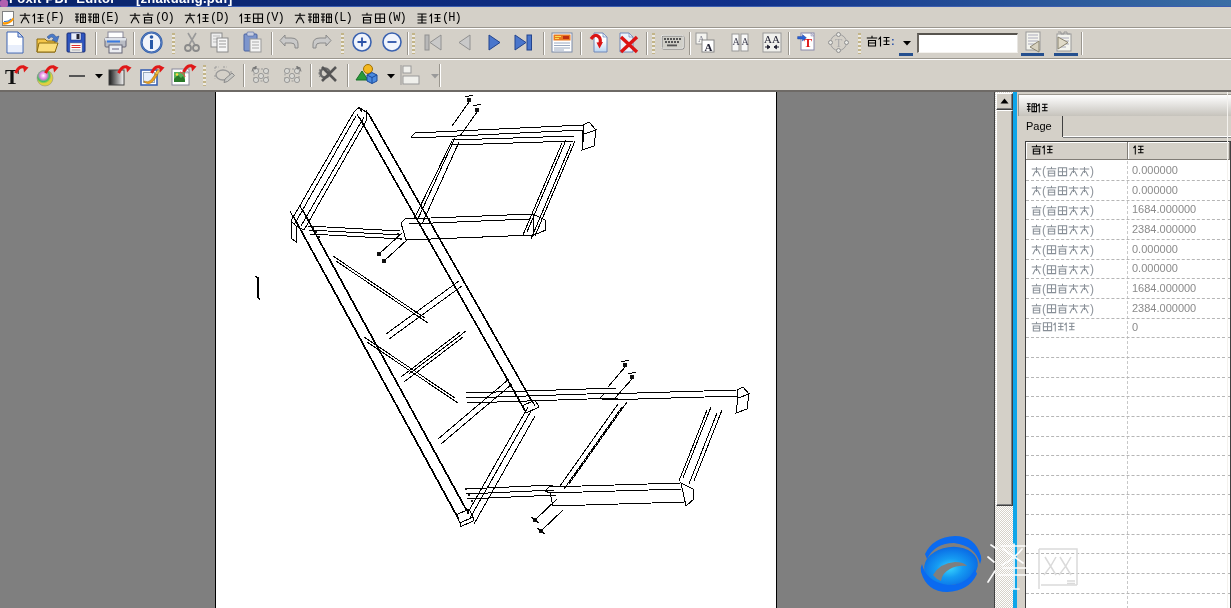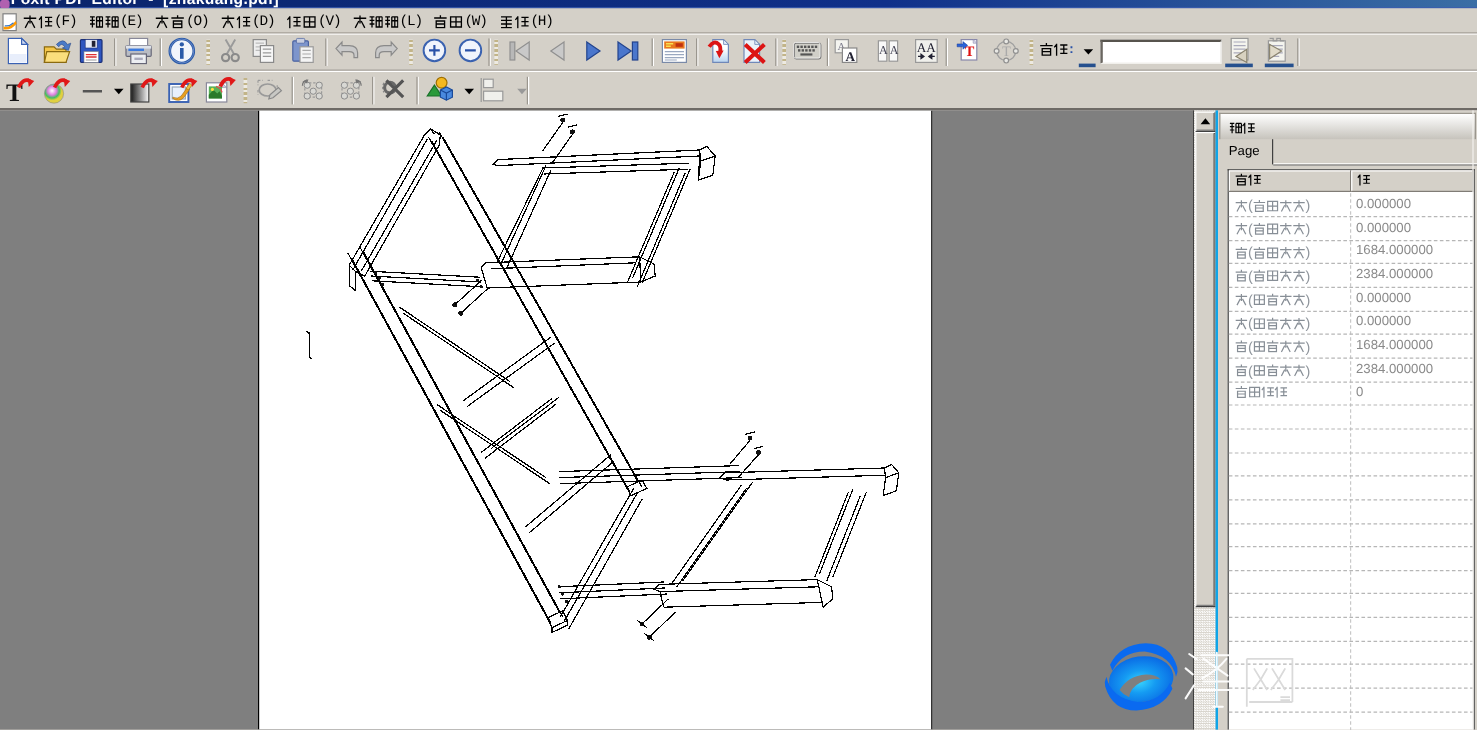--- a/index.html
+++ b/index.html
@@ -23,21 +23,21 @@
 .grip{position:absolute;top:4px;height:21px;width:3px;background:repeating-linear-gradient(to bottom,#c2b488 0 2px,#edeae2 2px 4px)}
 
 #canvas{left:0;top:92px;width:994px;height:516px;background:#7f7f7f;overflow:hidden}
 #page{position:absolute;left:215px;top:0;width:562px;height:516px;background:#fff;border-left:1px solid #000;border-right:1px solid #000}
 
 #sb{left:994px;top:92px;width:19px;height:516px;background:repeating-conic-gradient(#fff 0% 25%,#d6d2ca 0% 50%) 0 0/2px 2px;border-left:1px solid #404040}
 .r3d{background:#d4d0c8;border-top:1px solid #fff;border-left:1px solid #fff;border-right:1px solid #404040;border-bottom:1px solid #404040;box-shadow:inset -1px -1px 0 #808080}
 #sbup{position:absolute;left:1px;top:1px;width:17px;height:17px}
 #sbthumb{position:absolute;left:1px;top:18px;width:17px;height:396px}
 
-#panel{left:1013px;top:92px;width:218px;height:516px;background:#d4d0c8;border-left:2px solid #0ea5e9}
+#panel{left:1013px;top:92px;width:218px;height:516px;background:#d4d0c8;border-left:4px solid #0ea5e9}
 #phead{position:absolute;left:1px;top:2px;width:214px;height:22px;background:linear-gradient(#ffffff,#c6c3bc);border:1px solid #9a968e;border-bottom:none}
 #ptabedge{position:absolute;left:46px;top:44px;width:170px;height:2px;border-top:1px solid #fff;border-bottom:1px solid #808080}
 #pagetab{position:absolute;left:2px;top:24px;width:44px;height:21px;border-right:1px solid #404040;font-size:11px;color:#000;padding:4px 0 0 7px}
 #ptable{position:absolute;left:8px;top:49px;width:206px;height:467px;background:#fff;border:1px solid #404040;border-bottom:none}
 .th{position:absolute;top:0;height:18px;background:#d4d0c8;border-right:1px solid #807c76;border-bottom:1px solid #807c76;box-shadow:inset 1px 1px 0 #fff;font-size:11px;color:#000;padding:2px 0 0 5px}
 .trow{position:absolute;left:0;width:204px;height:20px;border-bottom:1px dashed #b6b6b6;font-size:11px}
 .tl{position:absolute;left:5px;top:3px;color:#8e959c;display:flex;align-items:center}
 .tv{position:absolute;left:106px;top:3px;color:#8a8a8a}
 .vdash{position:absolute;left:101px;top:19px;width:1px;height:448px;border-left:1px dashed #c8c8c8}
 </style></head>

